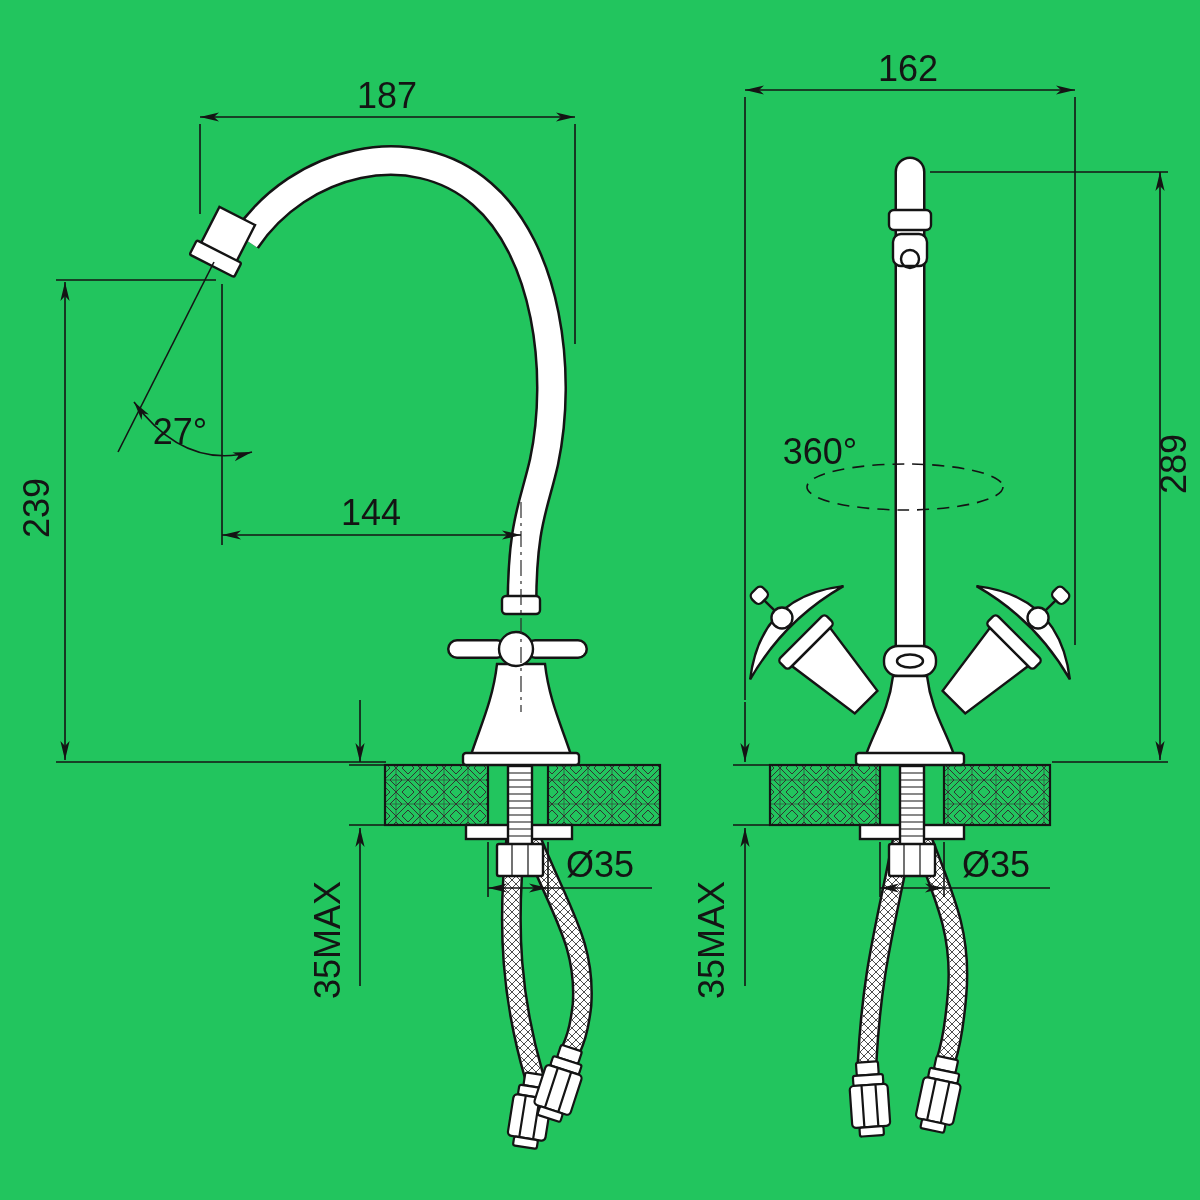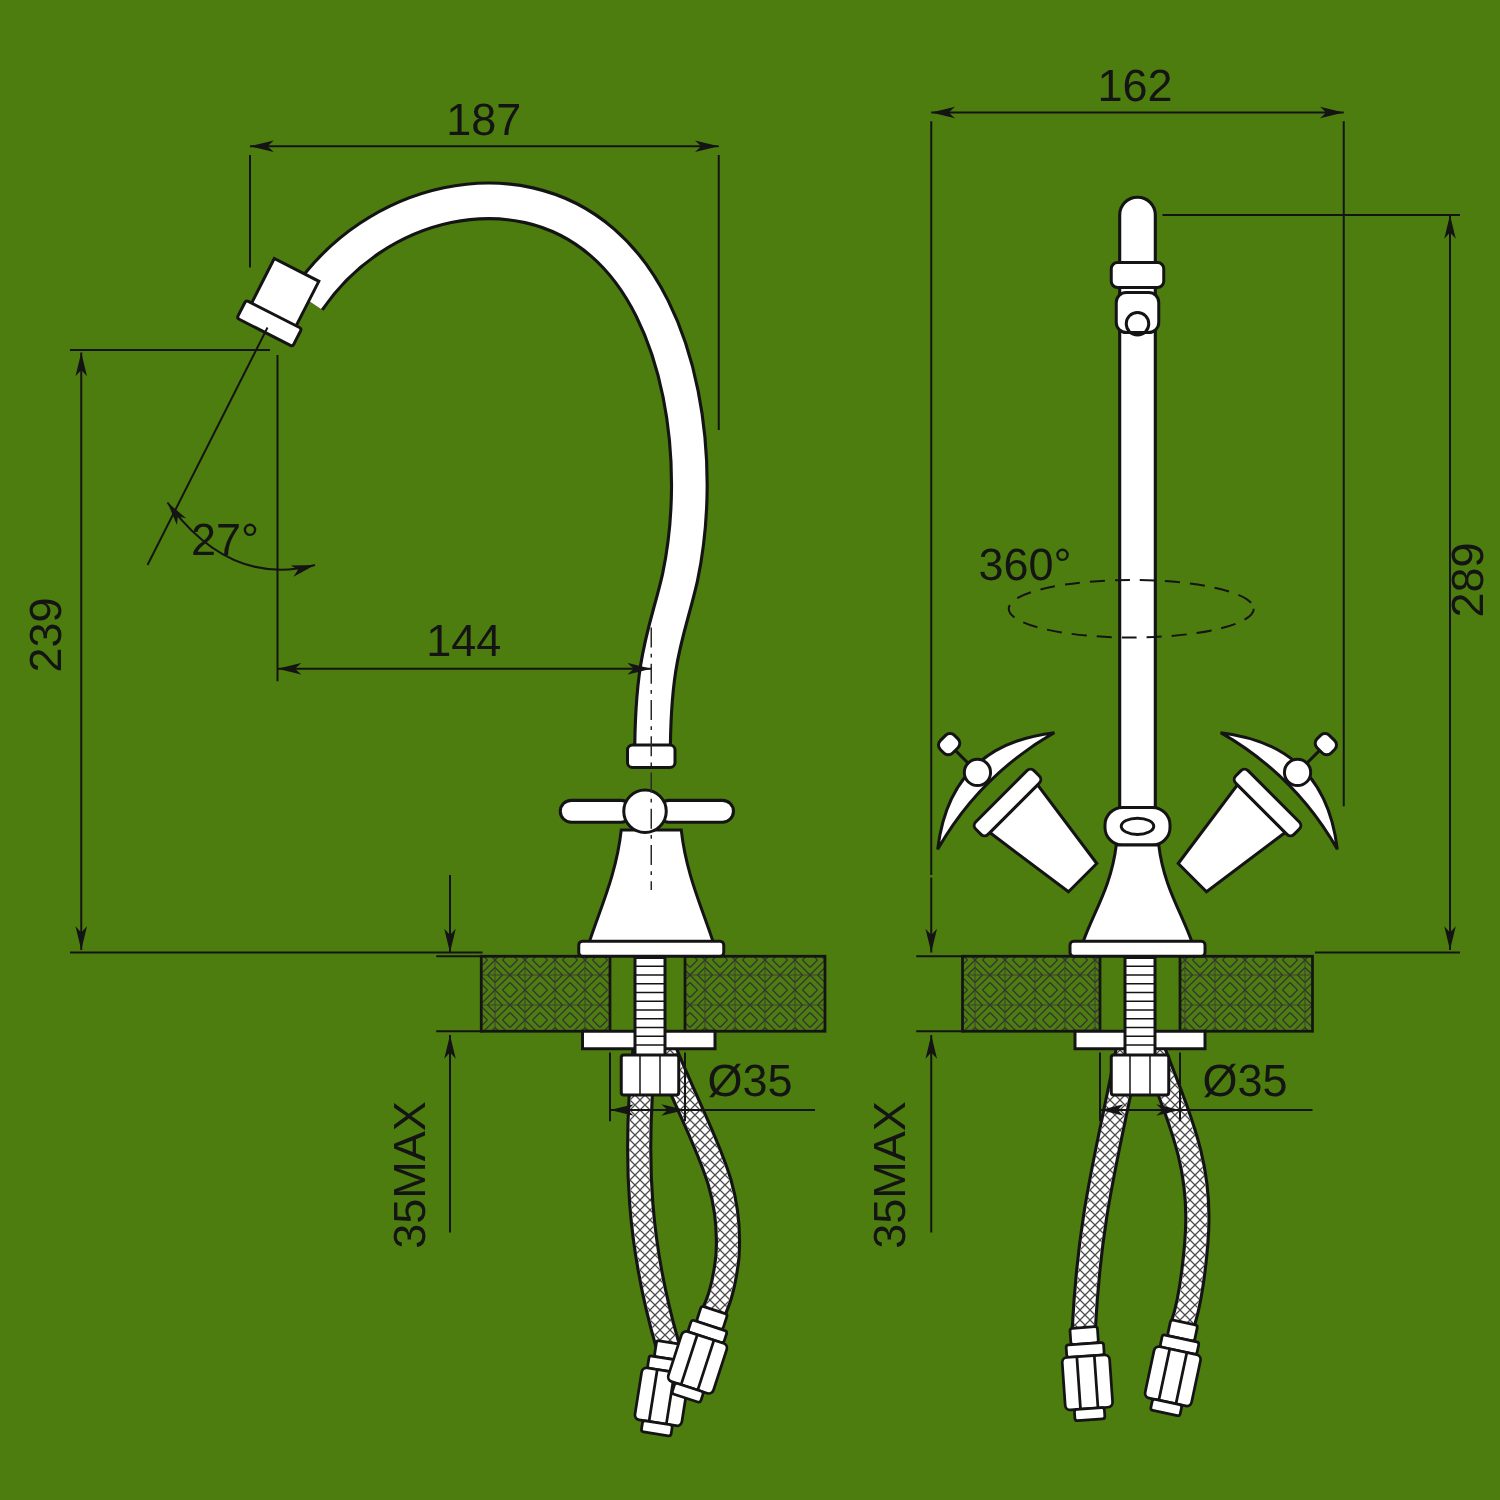--- a/index.html
+++ b/index.html
@@ -1,16 +1,16 @@
 <!DOCTYPE html>
 <html><head>
 <meta charset="utf-8">
 <style>
   html,body { margin:0; padding:0; background:#ffffff; }
-  .wrap { width:1200px; height:1200px; background:#4d7c0f; overflow:hidden; }
+  .wrap { width:1200px; height:1200px; background:#22c55e; overflow:hidden; }
   svg { display:block; }
   text.t { font-family:"Liberation Sans","DejaVu Sans",sans-serif; font-size:36px; fill:#141414; }
   .dim  { stroke:#141414; stroke-width:1.6; fill:none; }
   .thin { stroke:#141414; stroke-width:1.2; fill:none; }
   .cl   { stroke:#2a2a2a; stroke-width:1.2; fill:none; stroke-dasharray:16 5 3 5; }
   .obj  { stroke:#141414; stroke-width:2.4; fill:#ffffff; }
   .objn { stroke:#141414; stroke-width:2.4; fill:none; }
   .to   { stroke:#141414; stroke-width:31; fill:none; }
   .ti   { stroke:#ffffff; stroke-width:26; fill:none; }
   .armO { stroke:#141414; stroke-width:20; fill:none; stroke-linecap:round; }

